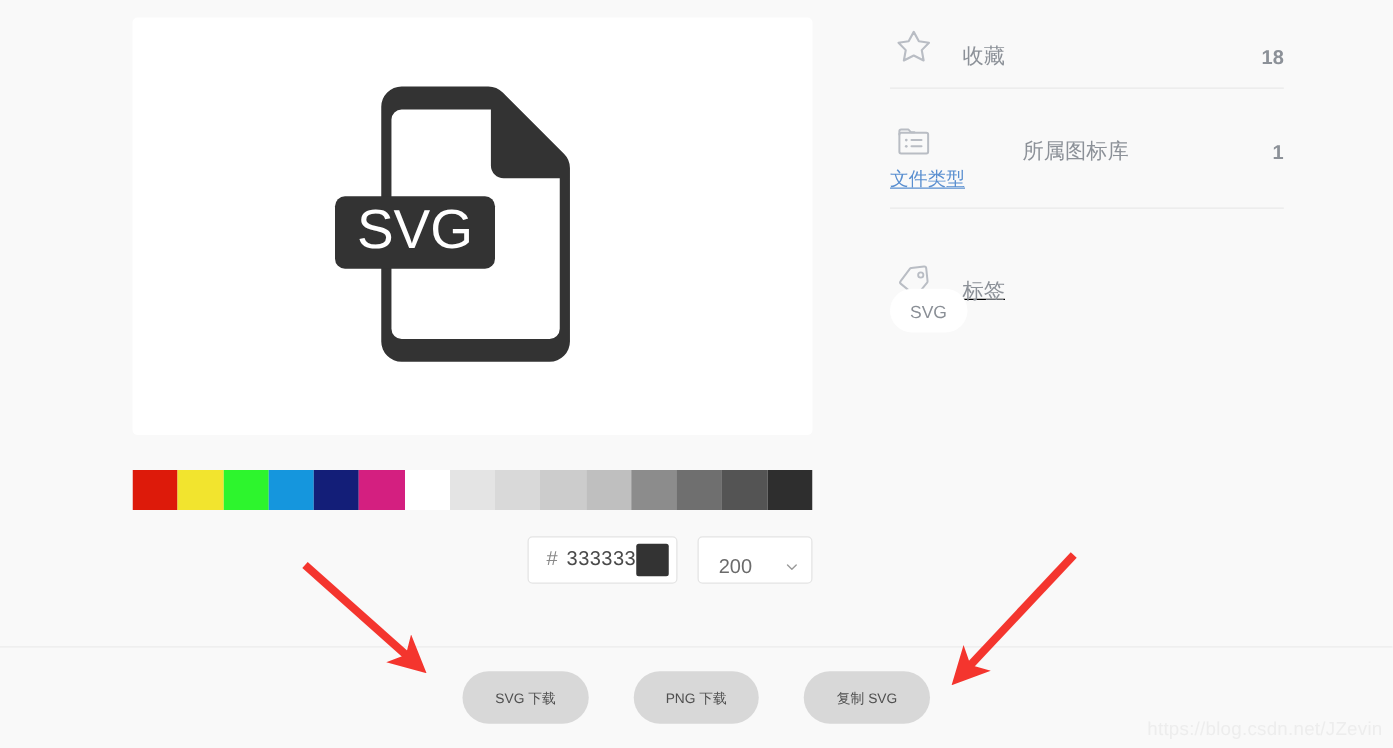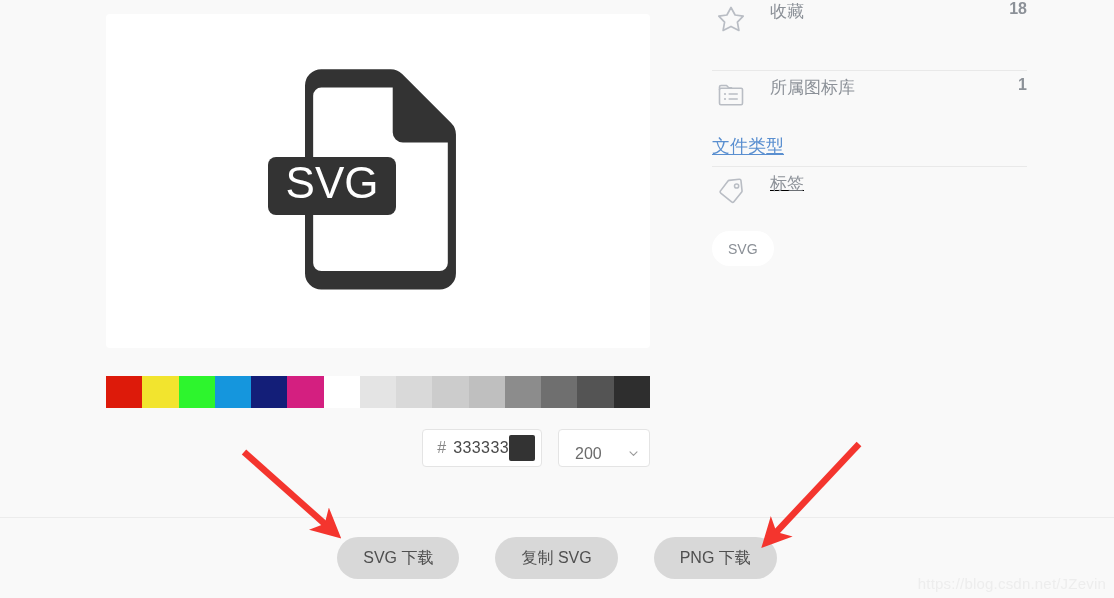--- a/index.html
+++ b/index.html
@@ -131,21 +131,21 @@
     top: 0;
     width: 414px;
     height: 598px;
   }
   .meta-row {
     position: absolute;
     left: 12px;
     width: 315px;
     height: 56px;
     display: flex;
-    align-items: flex-start;
+    align-items: flex-end;
   }
   .meta-icon {
     width: 38px;
     height: 38px;
     flex: 0 0 38px;
     display: flex;
     align-items: center;
     justify-content: center;
   }
   .meta-label {
@@ -164,21 +164,21 @@
     position: absolute;
     left: 12px;
     width: 315px;
     height: 1px;
     background: #e9e9e9;
   }
   .filetype-link {
     position: absolute;
     left: 12px;
     top: 134px;
-    font-size: 18px;
+    font-size: 15px;
     color: #5a8fd0;
     text-decoration: underline;
     text-underline-offset: 2px;
     cursor: pointer;
   }
   .tag-chip {
     position: absolute;
     left: 12px;
     top: 231px;
     height: 35px;
@@ -215,21 +215,21 @@
     gap: 36px;
   }
   .dl-btn {
     height: 42px;
     padding: 0 26px;
     min-width: 98px;
     background: #d8d8d8;
     border: none;
     border-radius: 21px;
     font-family: "Liberation Sans", "DejaVu Sans", sans-serif;
-    font-size: 16px;
+    font-size: 11px;
     color: #4f4f4f;
     cursor: pointer;
     display: flex;
     align-items: center;
     justify-content: center;
     white-space: nowrap;
     text-align: right;
   }
 
   
@@ -311,58 +311,58 @@
         <svg viewBox="0 0 32 32" width="32" height="32">
           <path d="M16 4.5 L20.1 12 L28.2 13.2 L22.4 19.1 L23.9 27.4 L16 23.4 L8.1 27.4 L9.6 19.1 L3.8 13.2 L11.9 12 Z" fill="none" stroke="#b9bdc4" stroke-width="1.7" stroke-linejoin="round"></path>
         </svg>
       </span>
       <span class="meta-label" style="color: rgb(140, 145, 152);">收藏</span>
       <span class="meta-count" style="color: rgb(140, 145, 152);">18</span>
     </div>
 
     <div class="divider" style="top:70px;"></div>
 
-    <div class="meta-row" style="top:76px;">
+    <div class="meta-row" style="top:76px;gap:48px;">
       <span class="meta-icon">
         <svg viewBox="0 0 32 32" width="32" height="32">
           <path d="M4.5 10.5 V8 a1.5 1.5 0 0 1 1.5 -1.5 h5.6 l2.1 2.2 h2.8" fill="none" stroke="#b9bdc4" stroke-width="1.6" stroke-linejoin="round" stroke-linecap="round"></path>
           <rect x="4.5" y="9.2" width="23" height="16.5" rx="1.4" ry="1.4" fill="none" stroke="#b9bdc4" stroke-width="1.6"></rect>
           <circle cx="10" cy="15" r="1.1" fill="#b9bdc4"></circle>
           <circle cx="10" cy="20" r="1.1" fill="#b9bdc4"></circle>
           <rect x="13.4" y="14.2" width="9.6" height="1.6" rx="0.8" fill="#b9bdc4"></rect>
           <rect x="13.4" y="19.2" width="9.6" height="1.6" rx="0.8" fill="#b9bdc4"></rect>
         </svg>
       </span>
       <span class="meta-label" style="color: rgb(140, 145, 152);">所属图标库</span>
       <span class="meta-count" style="color: rgb(140, 145, 152);">1</span>
     </div>
 
     <a class="filetype-link" style="color: rgb(90, 143, 208);">文件类型</a>
 
     <div class="divider" style="top:166px;"></div>
 
-    <div class="meta-row" style="top:172px;text-decoration:underline;">
+    <div class="meta-row" style="top:188px;text-decoration:underline;">
       <span class="meta-icon">
         <svg viewBox="0 0 32 32" width="32" height="32">
           <path d="M15.2 5.2 H25.4 a1.6 1.6 0 0 1 1.6 1.6 V17 a1.6 1.6 0 0 1 -0.47 1.13 l-8.8 8.8 a1.6 1.6 0 0 1 -2.26 0 l-9.9 -9.9 a1.6 1.6 0 0 1 0 -2.26 l8.5 -9.1 a1.6 1.6 0 0 1 1.13 -0.47 Z" fill="none" stroke="#b9bdc4" stroke-width="1.6" stroke-linejoin="round" transform="rotate(-6 16 16)"></path>
           <circle cx="21.6" cy="11.0" r="2.1" fill="none" stroke="#b9bdc4" stroke-width="1.5"></circle>
         </svg>
       </span>
       <span class="meta-label" style="color: rgb(140, 145, 152);">标签</span>
       <span class="meta-count" style="color: rgb(140, 145, 152);"></span>
     </div>
 
     <div class="tag-chip">SVG</div>
   </div>
 
   <div class="bottom-divider"></div>
   <div class="button-bar" id="button-bar">
       <button class="dl-btn" style="background: rgb(216, 216, 216); color: rgb(79, 79, 79);">SVG 下载</button>
+      <button class="dl-btn" style="background: rgb(216, 216, 216); color: rgb(79, 79, 79);">PNG 下载</button>
       <button class="dl-btn" style="background: rgb(216, 216, 216); color: rgb(79, 79, 79);">复制 SVG</button>
-      <button class="dl-btn" style="background: rgb(216, 216, 216); color: rgb(79, 79, 79);">PNG 下载</button>
     </div>
 
   <svg class="annotations" viewBox="0 0 1114 598">
     <defs>
       <marker id="arrowhead" viewBox="0 0 10 10" refX="7.2" refY="5" markerWidth="4.6" markerHeight="4.6" orient="auto-start-reverse">
         <path d="M 0 0 L 10 5 L 0 10 L 2.6 5 Z" fill="#f4352e"></path>
       </marker>
     </defs>
     <line x1="244" y1="452" x2="335" y2="533" stroke="#f4352e" stroke-width="6.5" marker-end="url(#arrowhead)"></line>
     <line x1="859" y1="444" x2="767" y2="542" stroke="#f4352e" stroke-width="6.5" marker-end="url(#arrowhead)"></line>

